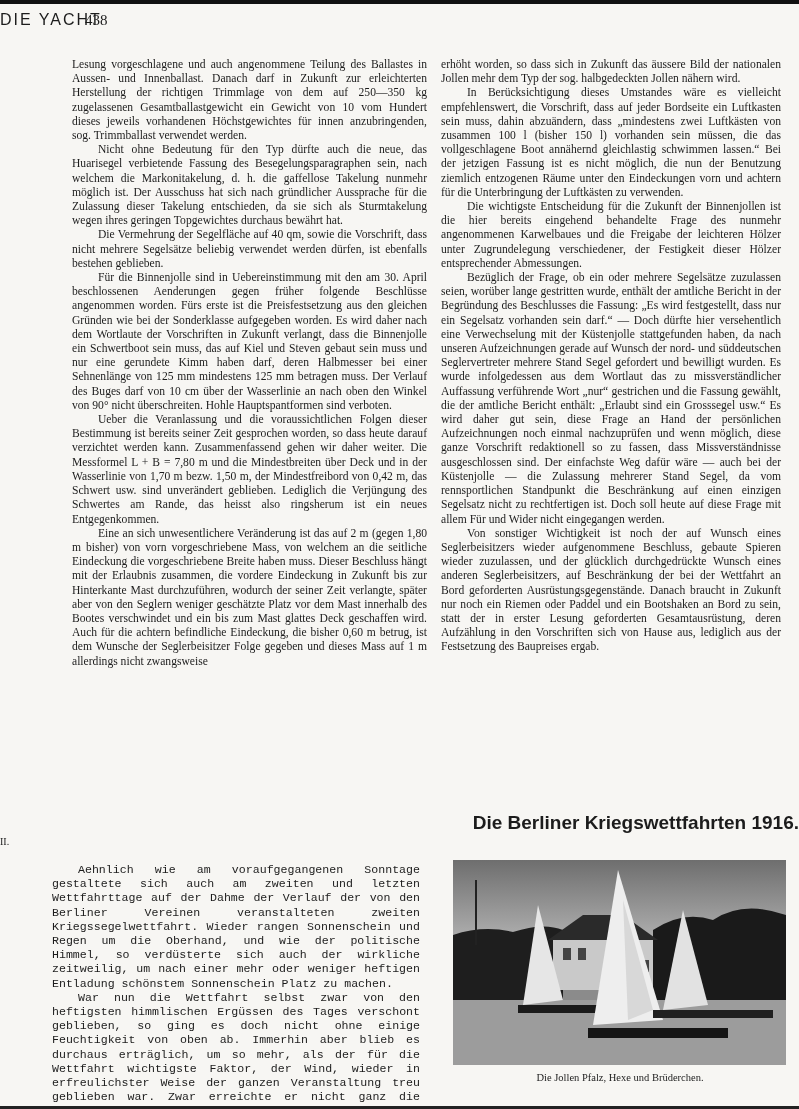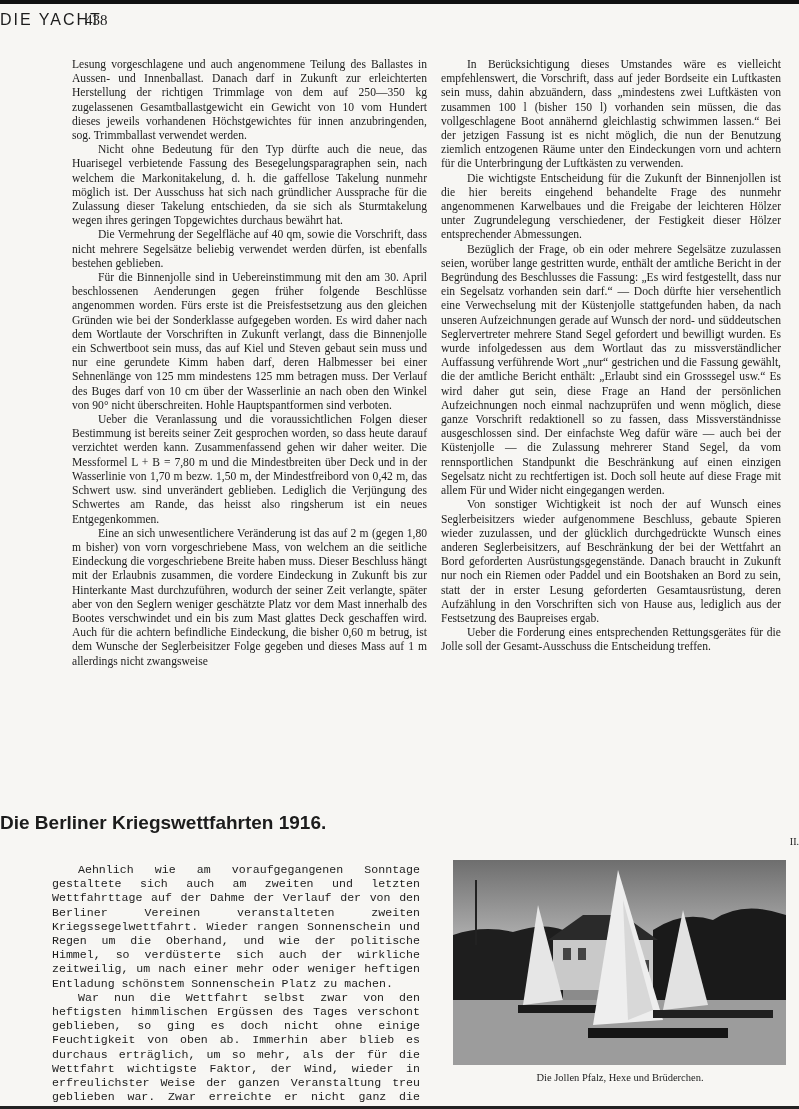--- a/index.html
+++ b/index.html
@@ -12,23 +12,23 @@
   .top-rule { position:absolute; left:0; top:0; width:799px; height:4px; background:#111; }
   .bottom-rule { position:absolute; left:0; bottom:0; width:799px; height:3px; background:#222; }
   .page-number { position:absolute; left:69px; top:12px; font-size:15px;margin-left:16px; }
   .running-head { position:absolute; left:0; right:0; top:11px; text-align:left;
     font-family:"Liberation Sans","DejaVu Sans",sans-serif; font-size:16px; letter-spacing:2px; }
   .col { position:absolute; font-size:11.6px; line-height:14.2px; text-align:justify;margin-top:7px; }
   .col p { margin:0; text-indent:0; }
   .col p.ind { text-indent:26px; }
   .col-left { left:72px; top:51px; width:355px; }
   .col-right { left:441px; top:51px; width:340px; }
-  .headline { position:absolute; left:0; right:0; top:812px; text-align:left;
+  .headline { position:absolute; left:0; right:0; top:812px; text-align:right;
     font-family:"Liberation Sans","DejaVu Sans",sans-serif; font-weight:bold; font-size:19px; }
-  .subhead { position:absolute; left:0; right:0; top:836px; text-align:right; font-size:10px;padding-left:8px; }
+  .subhead { position:absolute; left:0; right:0; top:836px; text-align:left; font-size:10px; }
   .col-bottom { left:52px; top:856px; width:368px;font-family:Liberation Mono, monospace; }
   .photo { position:absolute; left:453px; top:860px; width:333px; height:205px;
     background:#8b8b8b; overflow:hidden; }
   .caption { position:absolute; left:440px; top:1072px; width:360px; text-align:center;
     font-size:10.5px; font-weight:normal; }
 </style>
 </head>
 <body>
 
 <div class="top-rule"></div>
@@ -38,25 +38,25 @@
 <div class="col col-left">
   <p>Lesung vorgeschlagene und auch angenommene Teilung des Ballastes in Aussen- und Innenballast. Danach darf in Zukunft zur erleichterten Herstellung der richtigen Trimmlage von dem auf 250—350 kg zugelassenen Gesamtballastgewicht ein Gewicht von 10 vom Hundert dieses jeweils vorhandenen Höchstgewichtes für innen anzubringenden, sog. Trimmballast verwendet werden.</p>
   <p class="ind">Nicht ohne Bedeutung für den Typ dürfte auch die neue, das Huarisegel verbietende Fassung des Besegelungsparagraphen sein, nach welchem die Markonitakelung, d. h. die gaffellose Takelung nunmehr möglich ist. Der Ausschuss hat sich nach gründlicher Aussprache für die Zulassung dieser Takelung entschieden, da sie sich als Sturmtakelung wegen ihres geringen Topgewichtes durchaus bewährt hat.</p>
   <p class="ind">Die Vermehrung der Segelfläche auf 40 qm, sowie die Vorschrift, dass nicht mehrere Segelsätze beliebig verwendet werden dürfen, ist ebenfalls bestehen geblieben.</p>
   <p class="ind">Für die Binnenjolle sind in Uebereinstimmung mit den am 30. April beschlossenen Aenderungen gegen früher folgende Beschlüsse angenommen worden. Fürs erste ist die Preisfestsetzung aus den gleichen Gründen wie bei der Sonderklasse aufgegeben worden. Es wird daher nach dem Wortlaute der Vorschriften in Zukunft verlangt, dass die Binnenjolle ein Schwertboot sein muss, das auf Kiel und Steven gebaut sein muss und nur eine gerundete Kimm haben darf, deren Halbmesser bei einer Sehnenlänge von 125 mm mindestens 125 mm betragen muss. Der Verlauf des Buges darf von 10 cm über der Wasserlinie an nach oben den Winkel von 90° nicht überschreiten. Hohle Hauptspantformen sind verboten.</p>
   <p class="ind">Ueber die Veranlassung und die voraussichtlichen Folgen dieser Bestimmung ist bereits seiner Zeit gesprochen worden, so dass heute darauf verzichtet werden kann. Zusammenfassend gehen wir daher weiter. Die Messformel L + B = 7,80 m und die Mindestbreiten über Deck und in der Wasserlinie von 1,70 m bezw. 1,50 m, der Mindestfreibord von 0,42 m, das Schwert usw. sind unverändert geblieben. Lediglich die Verjüngung des Schwertes am Rande, das heisst also ringsherum ist ein neues Entgegenkommen.</p>
   <p class="ind">Eine an sich unwesentlichere Veränderung ist das auf 2 m (gegen 1,80 m bisher) von vorn vorgeschriebene Mass, von welchem an die seitliche Eindeckung die vorgeschriebene Breite haben muss. Dieser Beschluss hängt mit der Erlaubnis zusammen, die vordere Eindeckung in Zukunft bis zur Hinterkante Mast durchzuführen, wodurch der seiner Zeit verlangte, später aber von den Seglern weniger geschätzte Platz vor dem Mast innerhalb des Bootes verschwindet und ein bis zum Mast glattes Deck geschaffen wird. Auch für die achtern befindliche Eindeckung, die bisher 0,60 m betrug, ist dem Wunsche der Seglerbeisitzer Folge gegeben und dieses Mass auf 1 m allerdings nicht zwangsweise</p>
 </div>
 
 <div class="col col-right">
+  <p>erhöht worden, so dass sich in Zukunft das äussere Bild der nationalen Jollen mehr dem Typ der sog. halbgedeckten Jollen nähern wird.</p>
   <p class="ind">In Berücksichtigung dieses Umstandes wäre es vielleicht empfehlenswert, die Vorschrift, dass auf jeder Bordseite ein Luftkasten sein muss, dahin abzuändern, dass „mindestens zwei Luftkästen von zusammen 100 l (bisher 150 l) vorhanden sein müssen, die das vollgeschlagene Boot annähernd gleichlastig schwimmen lassen.“ Bei der jetzigen Fassung ist es nicht möglich, die nun der Benutzung ziemlich entzogenen Räume unter den Eindeckungen vorn und achtern für die Unterbringung der Luftkästen zu verwenden.</p>
   <p class="ind">Die wichtigste Entscheidung für die Zukunft der Binnenjollen ist die hier bereits eingehend behandelte Frage des nunmehr angenommenen Karwelbaues und die Freigabe der leichteren Hölzer unter Zugrundelegung verschiedener, der Festigkeit dieser Hölzer entsprechender Abmessungen.</p>
   <p class="ind">Bezüglich der Frage, ob ein oder mehrere Segelsätze zuzulassen seien, worüber lange gestritten wurde, enthält der amtliche Bericht in der Begründung des Beschlusses die Fassung: „Es wird festgestellt, dass nur ein Segelsatz vorhanden sein darf.“ — Doch dürfte hier versehentlich eine Verwechselung mit der Küstenjolle stattgefunden haben, da nach unseren Aufzeichnungen gerade auf Wunsch der nord- und süddeutschen Seglervertreter mehrere Stand Segel gefordert und bewilligt wurden. Es wurde infolgedessen aus dem Wortlaut das zu missverständlicher Auffassung verführende Wort „nur“ gestrichen und die Fassung gewählt, die der amtliche Bericht enthält: „Erlaubt sind ein Grosssegel usw.“ Es wird daher gut sein, diese Frage an Hand der persönlichen Aufzeichnungen noch einmal nachzuprüfen und wenn möglich, diese ganze Vorschrift redaktionell so zu fassen, dass Missverständnisse ausgeschlossen sind. Der einfachste Weg dafür wäre — auch bei der Küstenjolle — die Zulassung mehrerer Stand Segel, da vom rennsportlichen Standpunkt die Beschränkung auf einen einzigen Segelsatz nicht zu rechtfertigen ist. Doch soll heute auf diese Frage mit allem Für und Wider nicht eingegangen werden.</p>
   <p class="ind">Von sonstiger Wichtigkeit ist noch der auf Wunsch eines Seglerbeisitzers wieder aufgenommene Beschluss, gebaute Spieren wieder zuzulassen, und der glücklich durchgedrückte Wunsch eines anderen Seglerbeisitzers, auf Beschränkung der bei der Wettfahrt an Bord geforderten Ausrüstungsgegenstände. Danach braucht in Zukunft nur noch ein Riemen oder Paddel und ein Bootshaken an Bord zu sein, statt der in erster Lesung geforderten Gesamtausrüstung, deren Aufzählung in den Vorschriften sich von Hause aus, lediglich aus der Festsetzung des Baupreises ergab.</p>
-  <p class="ind">Ueber die Forderung eines entsprechenden Rettungsgerätes für die Jolle soll der Gesamt-Ausschuss die Entscheidung treffen.</p>
 </div>
 
 <div class="headline">Die Berliner Kriegswettfahrten 1916.</div>
 <div class="subhead">II.</div>
 
 <div class="col col-bottom">
   <p class="ind">Aehnlich wie am voraufgegangenen Sonntage gestaltete sich auch am zweiten und letzten Wettfahrttage auf der Dahme der Verlauf der von den Berliner Vereinen veranstalteten zweiten Kriegssegelwettfahrt. Wieder rangen Sonnenschein und Regen um die Oberhand, und wie der politische Himmel, so verdüsterte sich auch der wirkliche zeitweilig, um nach einer mehr oder weniger heftigen Entladung schönstem Sonnenschein Platz zu machen.</p>
   <p class="ind">War nun die Wettfahrt selbst zwar von den heftigsten himmlischen Ergüssen des Tages verschont geblieben, so ging es doch nicht ohne einige Feuchtigkeit von oben ab. Immerhin aber blieb es durchaus erträglich, um so mehr, als der für die Wettfahrt wichtigste Faktor, der Wind, wieder in erfreulichster Weise der ganzen Veranstaltung treu geblieben war. Zwar erreichte er nicht ganz die Stärke des ersten Tages, doch dürfte er im Durchschnitt noch</p>
 </div>
 

